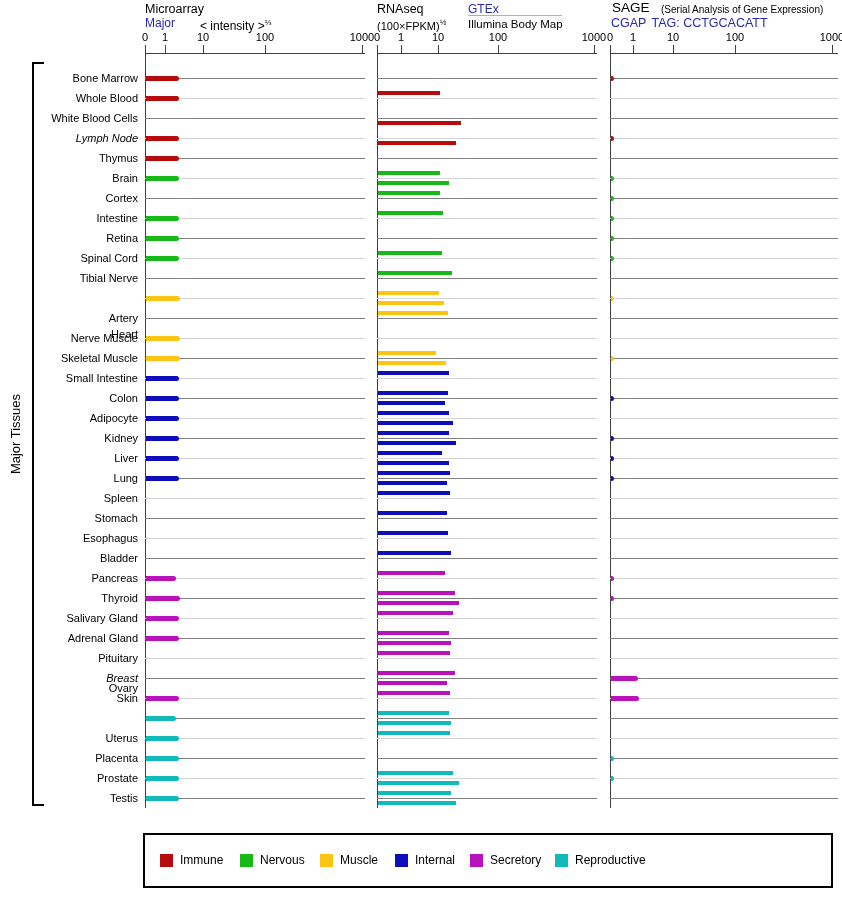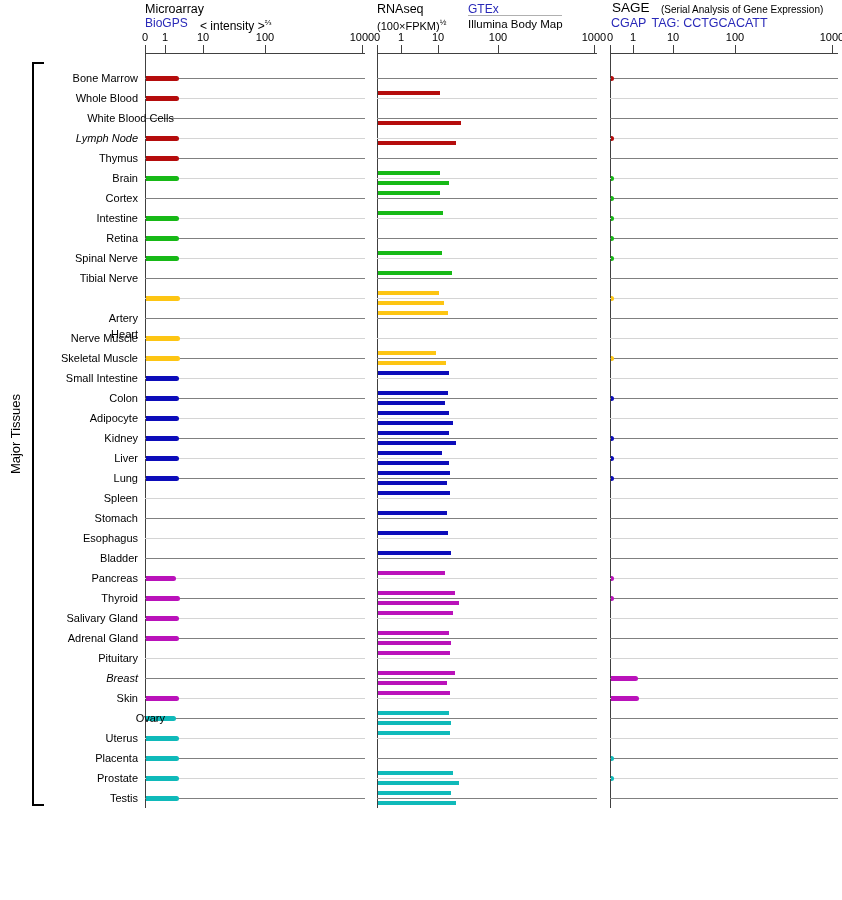--- a/index.html
+++ b/index.html
@@ -20,21 +20,21 @@
   #legend-box{position:absolute;left:143px;top:833px;width:686px;height:51px;border:2px solid #000;}
   .legend-swatch{position:absolute;top:19px;width:13px;height:13px;}
   .legend-label{position:absolute;top:19px;font-size:12px;line-height:13px;white-space:nowrap;}
 </style>
 </head>
 <body>
 
 <div id="chart">
 
   <div class="hdr1" style="left:145px;top:2px;">Microarray</div>
-  <div class="hdr2" style="left:145px;top:16px;"><span class="link">BioGPS</span></div>
+  <div class="hdr2" style="left:145px;top:16px;"><span class="link">Major</span></div>
   <div class="hdr2" style="left:200px;top:16px;"><span>&lt; intensity &gt;</span><sup>⅔</sup></div>
 
   <div class="hdr1" style="left:377px;top:2px;">RNAseq</div>
   <div class="hdr2" style="left:377px;top:16px;font-size:11px;"><span>(100×FPKM)</span><sup>½</sup></div>
   <div class="hdr2" style="left:468px;top:2px;"><span class="link">GTEx</span></div>
   <div class="hline" style="left:468px;top:15px;width:94px;background:#b0b0b0;"></div>
   <div class="hdr2" style="left:468px;top:17px;font-size:11.5px;">Illumina Body Map</div>
 
   <div class="hdr1" style="left:612px;top:1px;font-size:13.5px;">SAGE</div>
   <div class="hdrsmall" style="left:661px;top:4px;">(Serial Analysis of Gene Expression)</div>
@@ -280,30 +280,44 @@
       <div style="position: absolute; left: 378px; top: 781px; width: 80.8983px; height: 4px; background: rgb(16, 186, 186);"></div>
       <div class="bar" style="position: absolute; left: 611px; top: 776px; width: 3px; height: 5px; background: rgb(16, 186, 186);"></div>
       <div style="position: absolute; left: 145px; top: 798px; width: 220px; height: 1px; background: rgb(128, 128, 128);"></div>
       <div style="position: absolute; left: 377px; top: 798px; width: 220px; height: 1px; background: rgb(128, 128, 128);"></div>
       <div style="position: absolute; left: 610px; top: 798px; width: 228px; height: 1px; background: rgb(128, 128, 128);"></div>
       <div class="bar" style="position: absolute; left: 146px; top: 796px; width: 32.7457px; height: 5px; background: rgb(16, 186, 186);"></div>
       <div style="position: absolute; left: 378px; top: 791px; width: 73.363px; height: 4px; background: rgb(16, 186, 186);"></div>
       <div style="position: absolute; left: 378px; top: 801px; width: 78.4498px; height: 4px; background: rgb(16, 186, 186);"></div>
     </div>
 
+  <div id="legend-box">
+      <div class="legend-swatch" style="position: absolute; left: 15px; background: rgb(181, 13, 13);"></div>
+      <div class="legend-label" style="position: absolute; left: 35px;">Immune</div>
+      <div class="legend-swatch" style="position: absolute; left: 95px; background: rgb(23, 185, 23);"></div>
+      <div class="legend-label" style="position: absolute; left: 115px;">Nervous</div>
+      <div class="legend-swatch" style="position: absolute; left: 175px; background: rgb(253, 197, 19);"></div>
+      <div class="legend-label" style="position: absolute; left: 195px;">Muscle</div>
+      <div class="legend-swatch" style="position: absolute; left: 250px; background: rgb(13, 13, 186);"></div>
+      <div class="legend-label" style="position: absolute; left: 270px;">Internal</div>
+      <div class="legend-swatch" style="position: absolute; left: 325px; background: rgb(186, 18, 186);"></div>
+      <div class="legend-label" style="position: absolute; left: 345px;">Secretory</div>
+      <div class="legend-swatch" style="position: absolute; left: 410px; background: rgb(16, 186, 186);"></div>
+      <div class="legend-label" style="position: absolute; left: 430px;">Reproductive</div>
+    </div>
 <div class="tlabel" style="position: absolute; left: 0px; top: 71px;">Bone Marrow</div>
     <div class="tlabel" style="position: absolute; left: 0px; top: 91px;">Whole Blood</div>
-    <div class="tlabel" style="position: absolute; left: 0px; top: 111px; padding-left: 36px;">White Blood Cells</div>
+    <div class="tlabel" style="position: absolute; left: 0px; top: 111px;">White Blood Cells</div>
     <div class="tlabel" style="position: absolute; left: 0px; top: 131px; font-style: italic;">Lymph Node</div>
     <div class="tlabel" style="position: absolute; left: 0px; top: 151px;">Thymus</div>
     <div class="tlabel" style="position: absolute; left: 0px; top: 171px;">Brain</div>
     <div class="tlabel" style="position: absolute; left: 0px; top: 191px;">Cortex</div>
     <div class="tlabel" style="position: absolute; left: 0px; top: 211px;">Intestine</div>
     <div class="tlabel" style="position: absolute; left: 0px; top: 231px;">Retina</div>
-    <div class="tlabel" style="position: absolute; left: 0px; top: 251px;">Spinal Nerve</div>
+    <div class="tlabel" style="position: absolute; left: 0px; top: 251px;">Spinal Cord</div>
     <div class="tlabel" style="position: absolute; left: 0px; top: 271px;">Tibial Nerve</div>
     <div class="tlabel" style="position: absolute; left: 0px; top: 291px; margin-top: 36px;">Heart</div>
     <div class="tlabel" style="position: absolute; left: 0px; top: 311px;">Artery</div>
     <div class="tlabel" style="position: absolute; left: 0px; top: 331px;">Nerve Muscle</div>
     <div class="tlabel" style="position: absolute; left: 0px; top: 351px;">Skeletal Muscle</div>
     <div class="tlabel" style="position: absolute; left: 0px; top: 371px;">Small Intestine</div>
     <div class="tlabel" style="position: absolute; left: 0px; top: 391px;">Colon</div>
     <div class="tlabel" style="position: absolute; left: 0px; top: 411px;">Adipocyte</div>
     <div class="tlabel" style="position: absolute; left: 0px; top: 431px;">Kidney</div>
     <div class="tlabel" style="position: absolute; left: 0px; top: 451px;">Liver</div>
@@ -312,18 +326,18 @@
     <div class="tlabel" style="position: absolute; left: 0px; top: 511px;">Stomach</div>
     <div class="tlabel" style="position: absolute; left: 0px; top: 531px;">Esophagus</div>
     <div class="tlabel" style="position: absolute; left: 0px; top: 551px;">Bladder</div>
     <div class="tlabel" style="position: absolute; left: 0px; top: 571px;">Pancreas</div>
     <div class="tlabel" style="position: absolute; left: 0px; top: 591px;">Thyroid</div>
     <div class="tlabel" style="position: absolute; left: 0px; top: 611px;">Salivary Gland</div>
     <div class="tlabel" style="position: absolute; left: 0px; top: 631px;">Adrenal Gland</div>
     <div class="tlabel" style="position: absolute; left: 0px; top: 651px;">Pituitary</div>
     <div class="tlabel" style="position: absolute; left: 0px; top: 671px; font-style: italic;">Breast</div>
     <div class="tlabel" style="position: absolute; left: 0px; top: 691px;">Skin</div>
-    <div class="tlabel" style="position: absolute; left: 0px; top: 711px; margin-left: 27px;">Ovary</div>
+    <div class="tlabel" style="position: absolute; left: 0px; top: 681px;">Ovary</div>
     <div class="tlabel" style="position: absolute; left: 0px; top: 731px;">Uterus</div>
     <div class="tlabel" style="position: absolute; left: 0px; top: 751px;">Placenta</div>
     <div class="tlabel" style="position: absolute; left: 0px; top: 771px;">Prostate</div>
     <div class="tlabel" style="position: absolute; left: 0px; top: 791px;">Testis</div>
   </div>
 
 </body></html>

